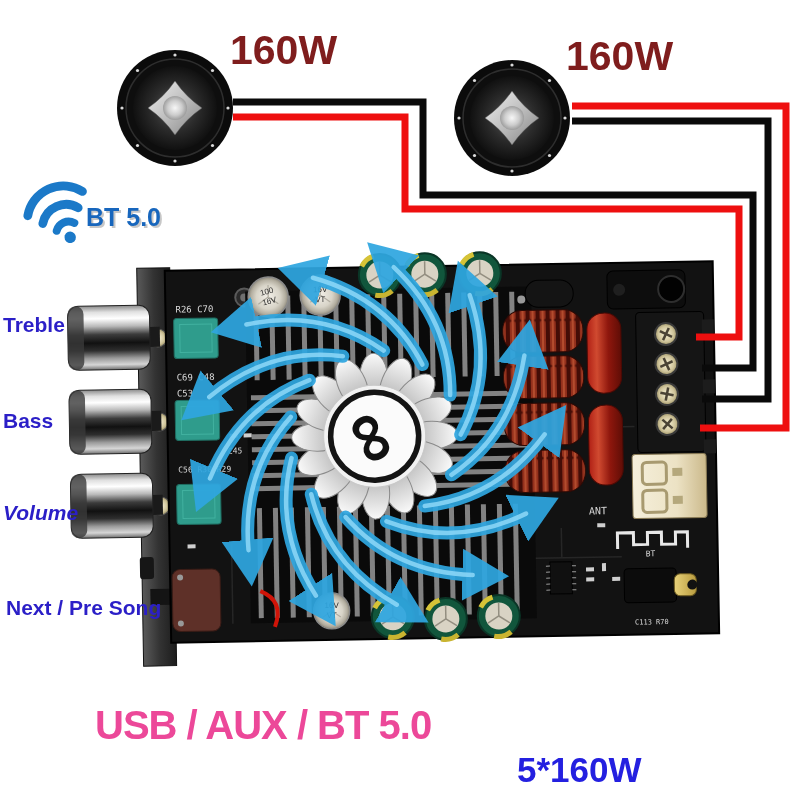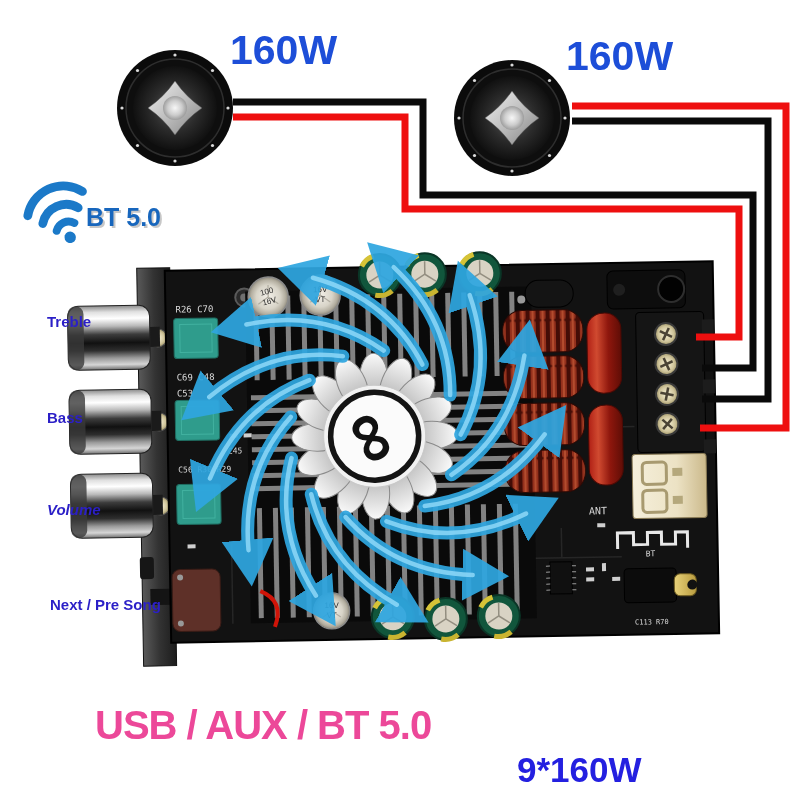--- a/index.html
+++ b/index.html
@@ -2,22 +2,22 @@
 <html><head>
 <meta charset="utf-8">
 <style>
   html,body{margin:0;padding:0;background:#ffffff;}
   .canvas{
     position:relative;width:800px;height:800px;background:#ffffff;overflow:hidden;
     font-family:"Liberation Sans", sans-serif;
   }
   .art{position:absolute;left:0;top:0;}
   .lbl{position:absolute;font-weight:bold;white-space:nowrap;}
-  .power{font-size:41px;color:#1d4ed8;}
-  .side{font-size:15px;color:#2b1fc7;margin-left:44px;}
+  .power{font-size:41px;color:#7f1d1d;}
+  .side{font-size:21px;color:#2b1fc7;}
   .bt-text{font-size:25px;color:#1766bd;text-shadow:2px 2px 0 rgba(130,130,130,.45);}
   .inputs{font-size:40px;color:#ec4899;letter-spacing:-1px;margin-left:45px;}
   .chip{font-size:51px;color:#c4156b;letter-spacing:-2px;
         text-shadow:-3px 3px 0 rgba(45,15,45,.75),-1px 1px 0 rgba(45,15,45,.9);}
   .outpow{font-size:35px;color:#2420e0;}
   .bt-icon{position:absolute;left:8px;top:166px;width:100px;height:88px;}
   .arrow-core{fill:none;stroke:#2fa6e0;stroke-width:13;stroke-linecap:round;opacity:.93;}
   .arrow-hl{fill:none;stroke:#8ed8f8;stroke-width:4.5;stroke-linecap:round;opacity:.85;}
   .silk{font-family:"DejaVu Sans Mono", monospace;fill:#d8d8d8;}
   .fin{fill:#e6e6e6;opacity:.55;}
@@ -438,15 +438,15 @@
 </svg>
 
 <div class="lbl power" style="left:230px;top:27px;">160W</div>
 <div class="lbl power" style="left:566px;top:33px;">160W</div>
 <div class="lbl bt-text" style="left:86px;top:203px;">BT 5.0</div>
 <div class="lbl side" style="left:3px;top:313px;">Treble</div>
 <div class="lbl side" style="left:3px;top:409px;">Bass</div>
 <div class="lbl side" style="left:3px;top:501px;font-style:italic;">Volume</div>
 <div class="lbl side" style="left:6px;top:596px;text-align:right;">Next / Pre Song</div>
 <div class="lbl inputs" style="left:50px;top:703px;">USB / AUX / BT 5.0</div>
-<div class="lbl outpow" style="left:517px;top:750px;">9*160W</div>
+<div class="lbl outpow" style="left:517px;top:750px;">5*160W</div>
 
 </div>
 
 </body></html>

